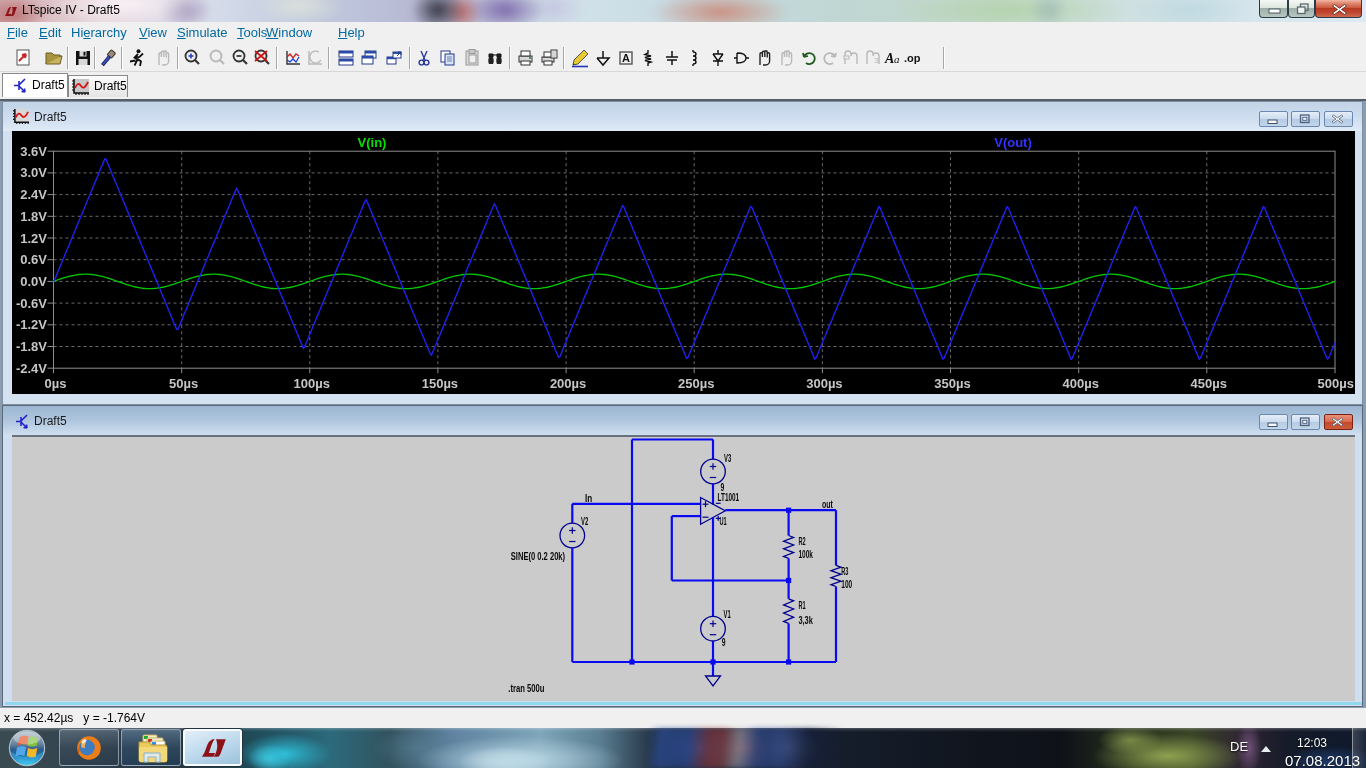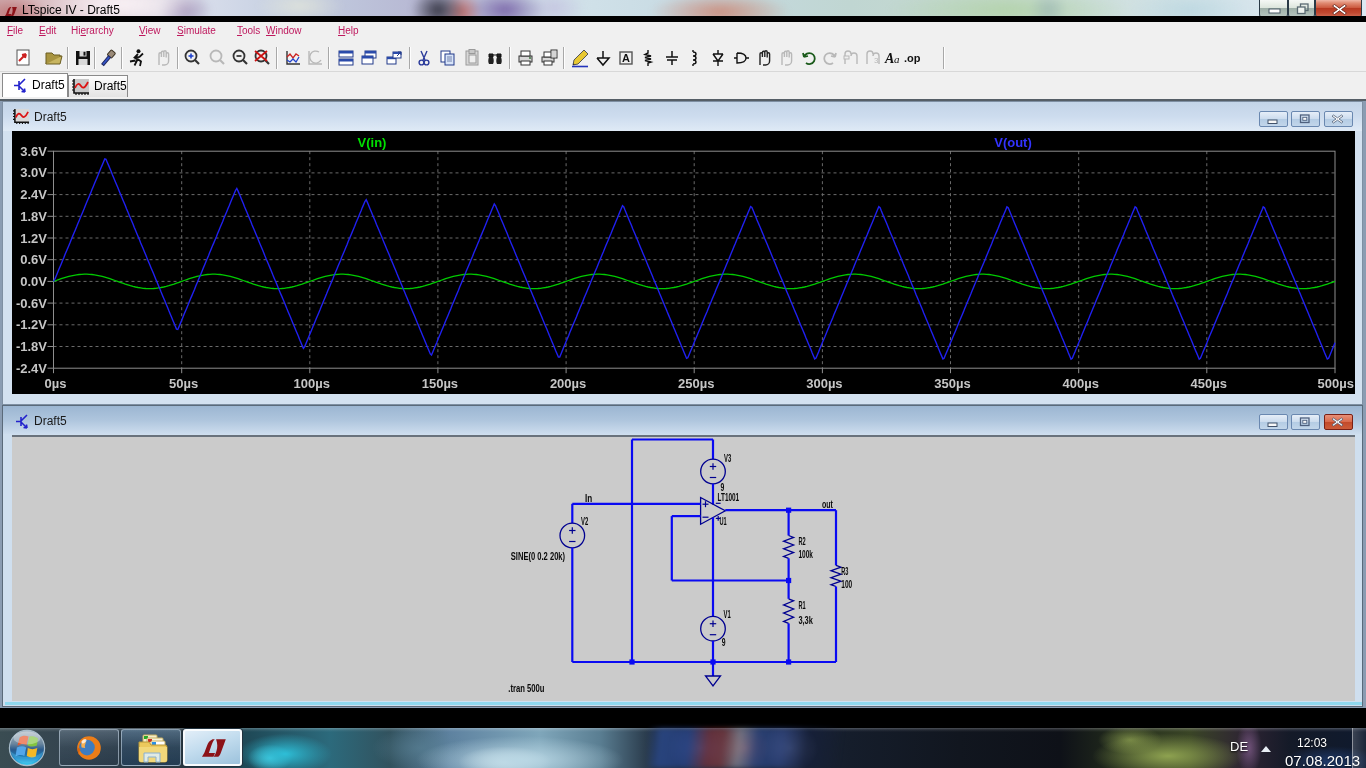--- a/index.html
+++ b/index.html
@@ -1,38 +1,38 @@
 <!DOCTYPE html>
 <html><head><meta charset="utf-8">
 <style>
 *{margin:0;padding:0;box-sizing:border-box}
 html,body{width:1366px;height:768px;overflow:hidden;font-family:"Liberation Sans",sans-serif}
 #page{position:relative;width:1366px;height:768px;background:#000}
 .abs{position:absolute}
 
-#titlebar{left:0;top:0;width:1366px;height:16px;overflow:hidden;
+#titlebar{left:0;top:0;width:1366px;height:22px;overflow:hidden;
 background:linear-gradient(90deg,#cfa9ac 0px,#e9dae0 100px,#d6dcea 210px,#c2cde0 300px,#b6b6d2 430px,#d2e2ea 560px,#c6dae2 700px,#c0d6d2 850px,#c6dacf 1000px,#d2e2e4 1150px,#d8e6ee 1270px,#dde9f3 1366px)}
 #tblobs{position:absolute;left:-10px;top:-6px;width:1386px;height:34px;filter:blur(3px);
 background:
 radial-gradient(45px 24px at 25px 20px,rgba(180,95,95,.75),rgba(180,95,95,0) 74%),
 radial-gradient(100px 26px at 135px 10px,rgba(248,240,244,1),rgba(248,240,244,0) 78%),
 radial-gradient(38px 26px at 195px 16px,rgba(120,95,150,.55),rgba(120,95,150,0) 72%),
 radial-gradient(60px 24px at 310px 12px,rgba(238,238,215,.6),rgba(238,238,215,0) 75%),
 radial-gradient(36px 30px at 448px 16px,rgba(48,48,62,.95),rgba(48,48,62,0) 75%),
 radial-gradient(26px 28px at 472px 18px,rgba(188,72,60,.7),rgba(188,72,60,0) 75%),
 radial-gradient(54px 28px at 515px 16px,rgba(118,96,166,.9),rgba(118,96,166,0) 75%),
 radial-gradient(40px 26px at 565px 14px,rgba(190,182,220,.6),rgba(190,182,220,0) 75%),
 radial-gradient(90px 26px at 730px 18px,rgba(205,105,78,.65),rgba(205,105,78,0) 78%),
 radial-gradient(150px 26px at 1020px 16px,rgba(172,208,158,.7),rgba(172,208,158,0) 82%),
 radial-gradient(26px 22px at 1058px 16px,rgba(110,130,190,.5),rgba(110,130,190,0) 75%),
 radial-gradient(80px 26px at 1200px 16px,rgba(176,210,222,.6),rgba(176,210,222,0) 80%)}
 #titlebar .tt{position:absolute;left:22px;top:3px;font-size:12px;color:#000;z-index:2}
 
 #menubar{left:0;top:22px;width:1366px;height:22px;background:#f0f0f0}
-.mi{position:absolute;top:3px;font-size:10px;color:#be185d}
+.mi{position:absolute;top:3px;font-size:13px;color:#0369a1}
 
 #toolbar{left:0;top:44px;width:1366px;height:28px;background:#f0f0f0;border-bottom:1px solid #d8d8d8}
 .ti{position:absolute}
 .tsep{position:absolute;top:3px;width:2px;height:22px;border-left:1px solid #a8a8a8;border-right:1px solid #fefefe}
 
 #tabbar{left:0;top:72px;width:1366px;height:27px;background:#f0f0f0}
 .tab{position:absolute;top:1px;height:24px;border:1px solid #8a8a8a;border-bottom:none;font-size:12px;color:#000}
 
 #mdi{left:0;top:99px;width:1366px;height:609px;background:#8a9cb2;border-top:2px solid #555e66}
 
@@ -462,20 +462,23 @@
 <text x="507.3" y="691.5" class="slab" font-size="10px" textLength="36.2" lengthAdjust="spacingAndGlyphs">.tran 500u</text>
 <rect x="785.0" y="507.59999999999997" width="5.2" height="5.2" fill="#0a0af2"></rect>
 <rect x="785.0" y="577.9" width="5.2" height="5.2" fill="#0a0af2"></rect>
 <rect x="628.4" y="659.4" width="5.2" height="5.2" fill="#0a0af2"></rect>
 <rect x="709.4" y="659.4" width="5.2" height="5.2" fill="#0a0af2"></rect>
 <rect x="785.0" y="659.4" width="5.2" height="5.2" fill="#0a0af2"></rect>
   </svg>
   <div class="abs" style="left:2px;bottom:1px;width:1357px;height:3px;background:#8fd8ee"></div>
 </div>
 </div>
+<div class="abs" id="status">
+      <span style="position:absolute;left:4px;top:3px">x = 452.42µs&nbsp;&nbsp;&nbsp;y = -1.764V</span>
+    </div>
 <div class="abs" id="taskbar">
   <svg class="abs" style="left:8px;top:1px" width="38" height="38" viewBox="0 0 38 38">
     <defs>
       <linearGradient id="orb" x1="0" y1="0" x2="0" y2="1">
             <stop offset="0%" stop-color="#b0bcc6"></stop>
             <stop offset="38%" stop-color="#6a869e"></stop>
             <stop offset="55%" stop-color="#2a5a8c"></stop>
             <stop offset="80%" stop-color="#1a88c8"></stop>
             <stop offset="100%" stop-color="#40d4f4"></stop>
           </linearGradient>

